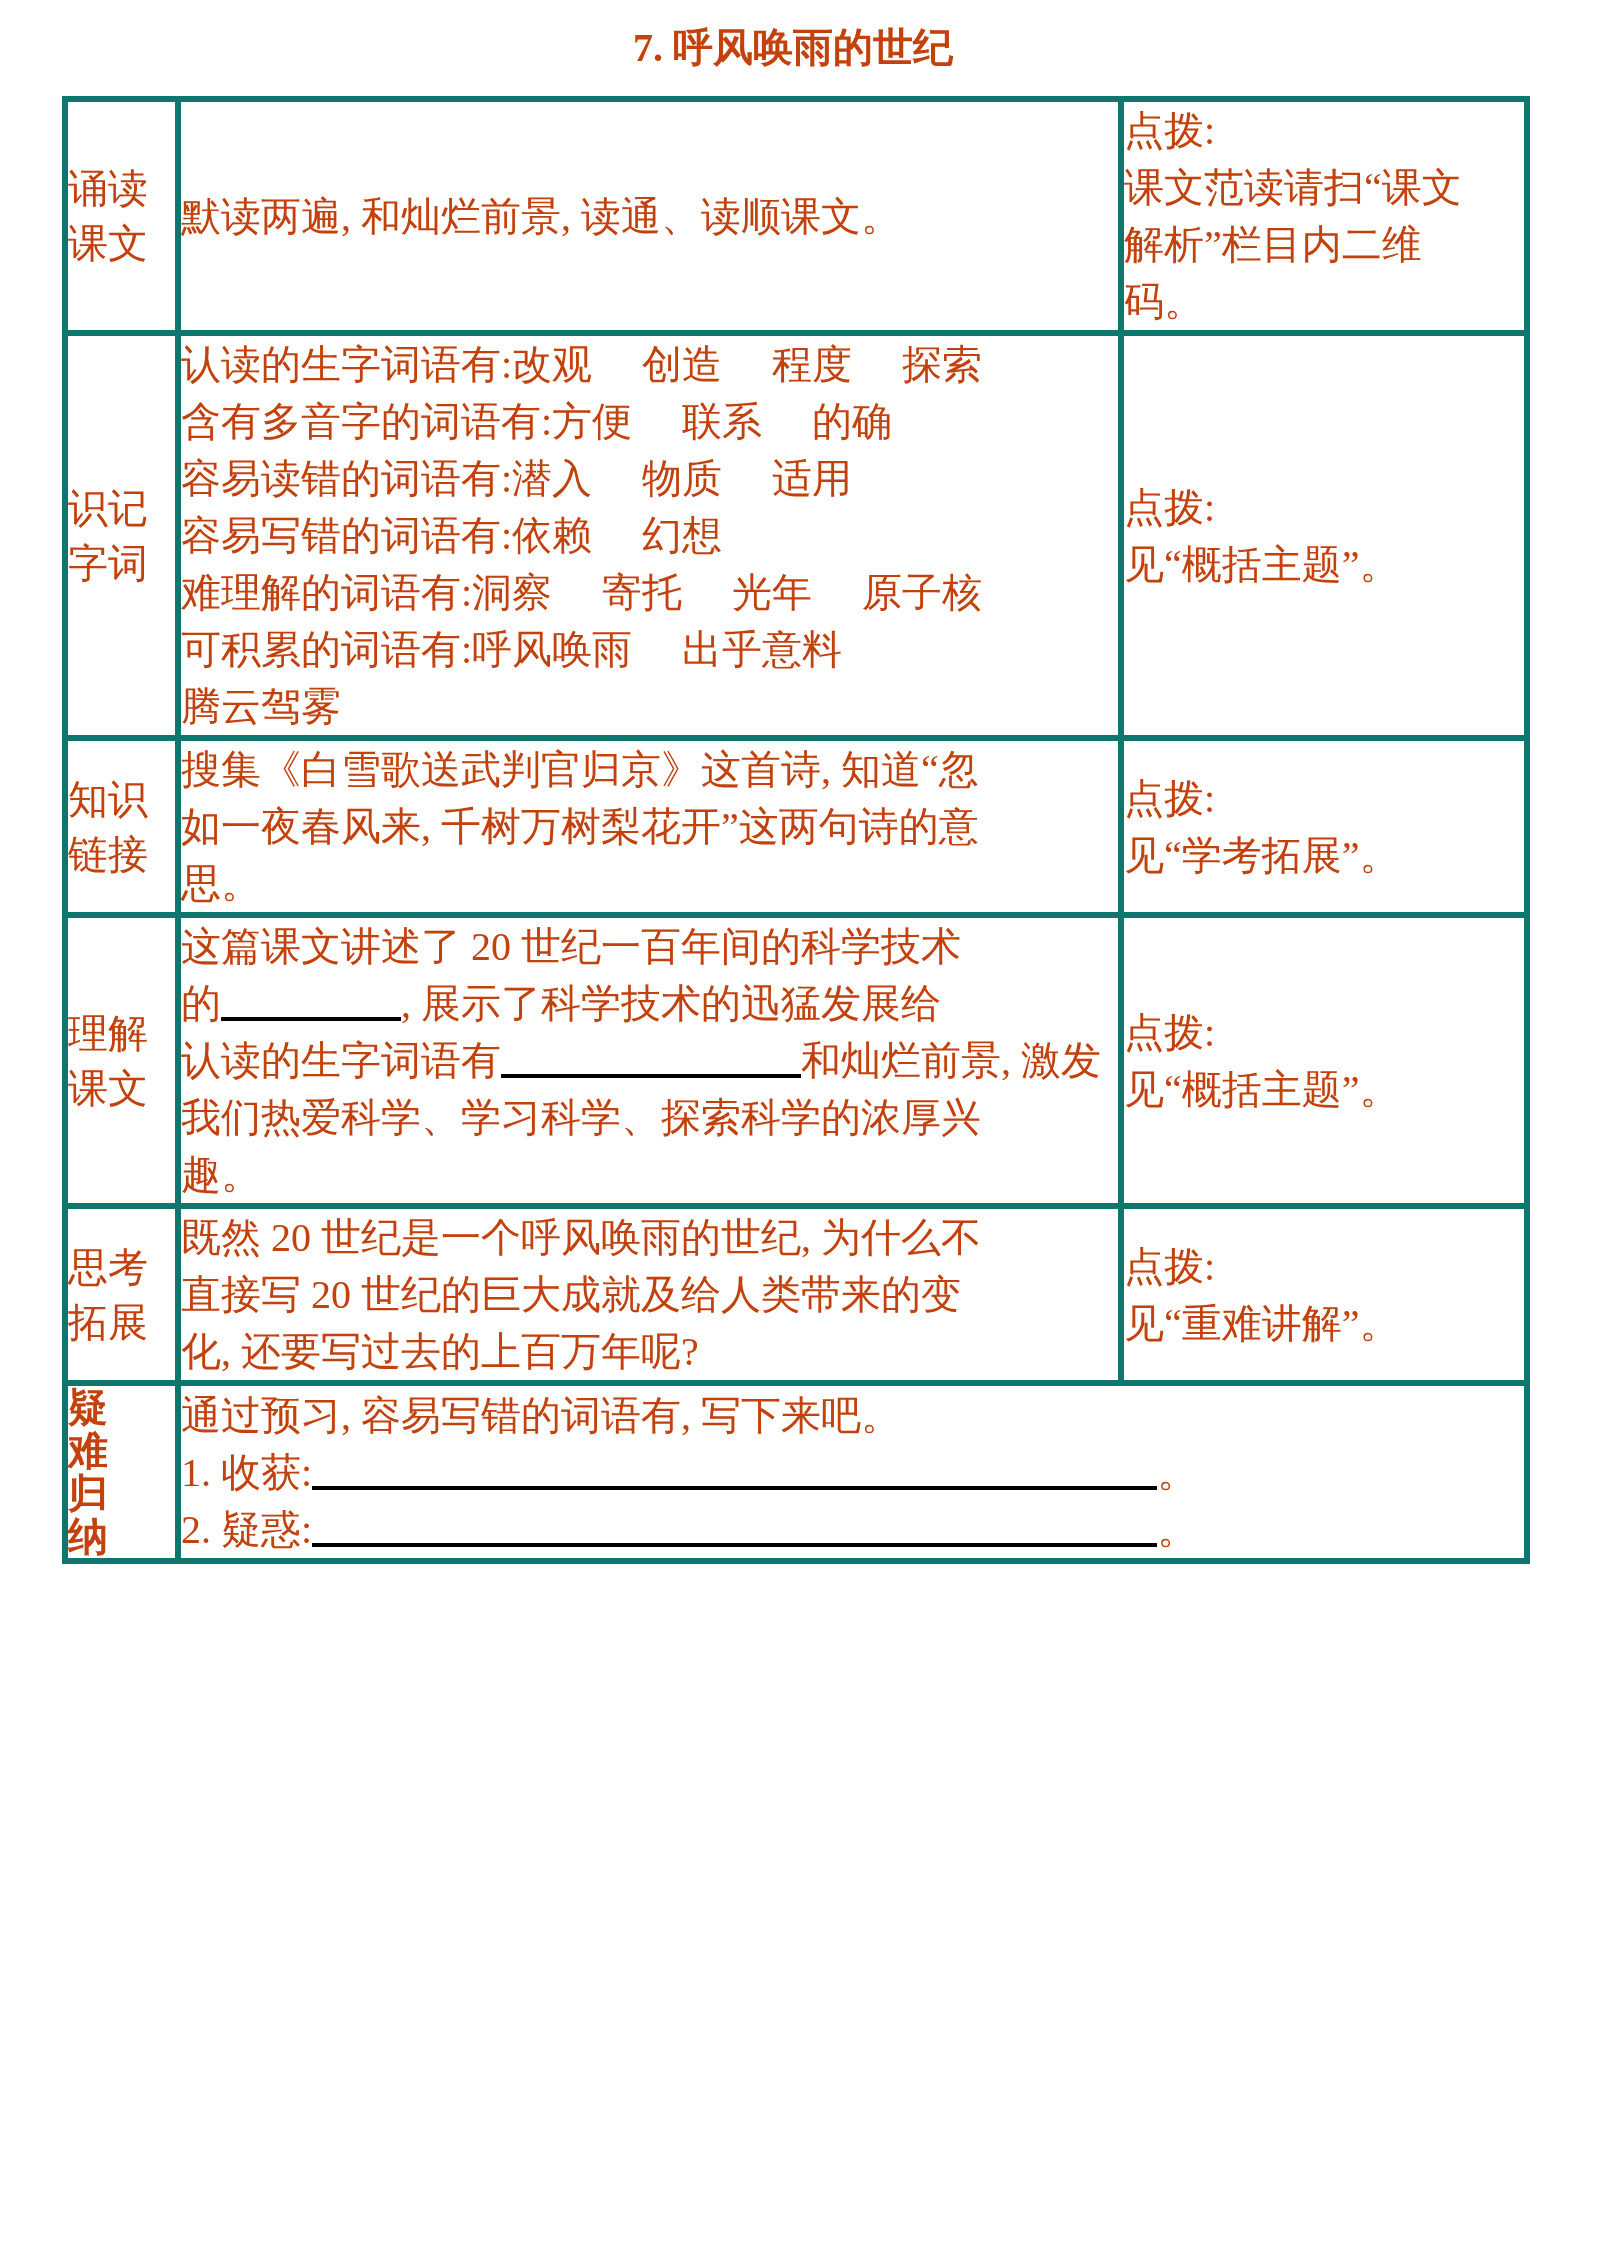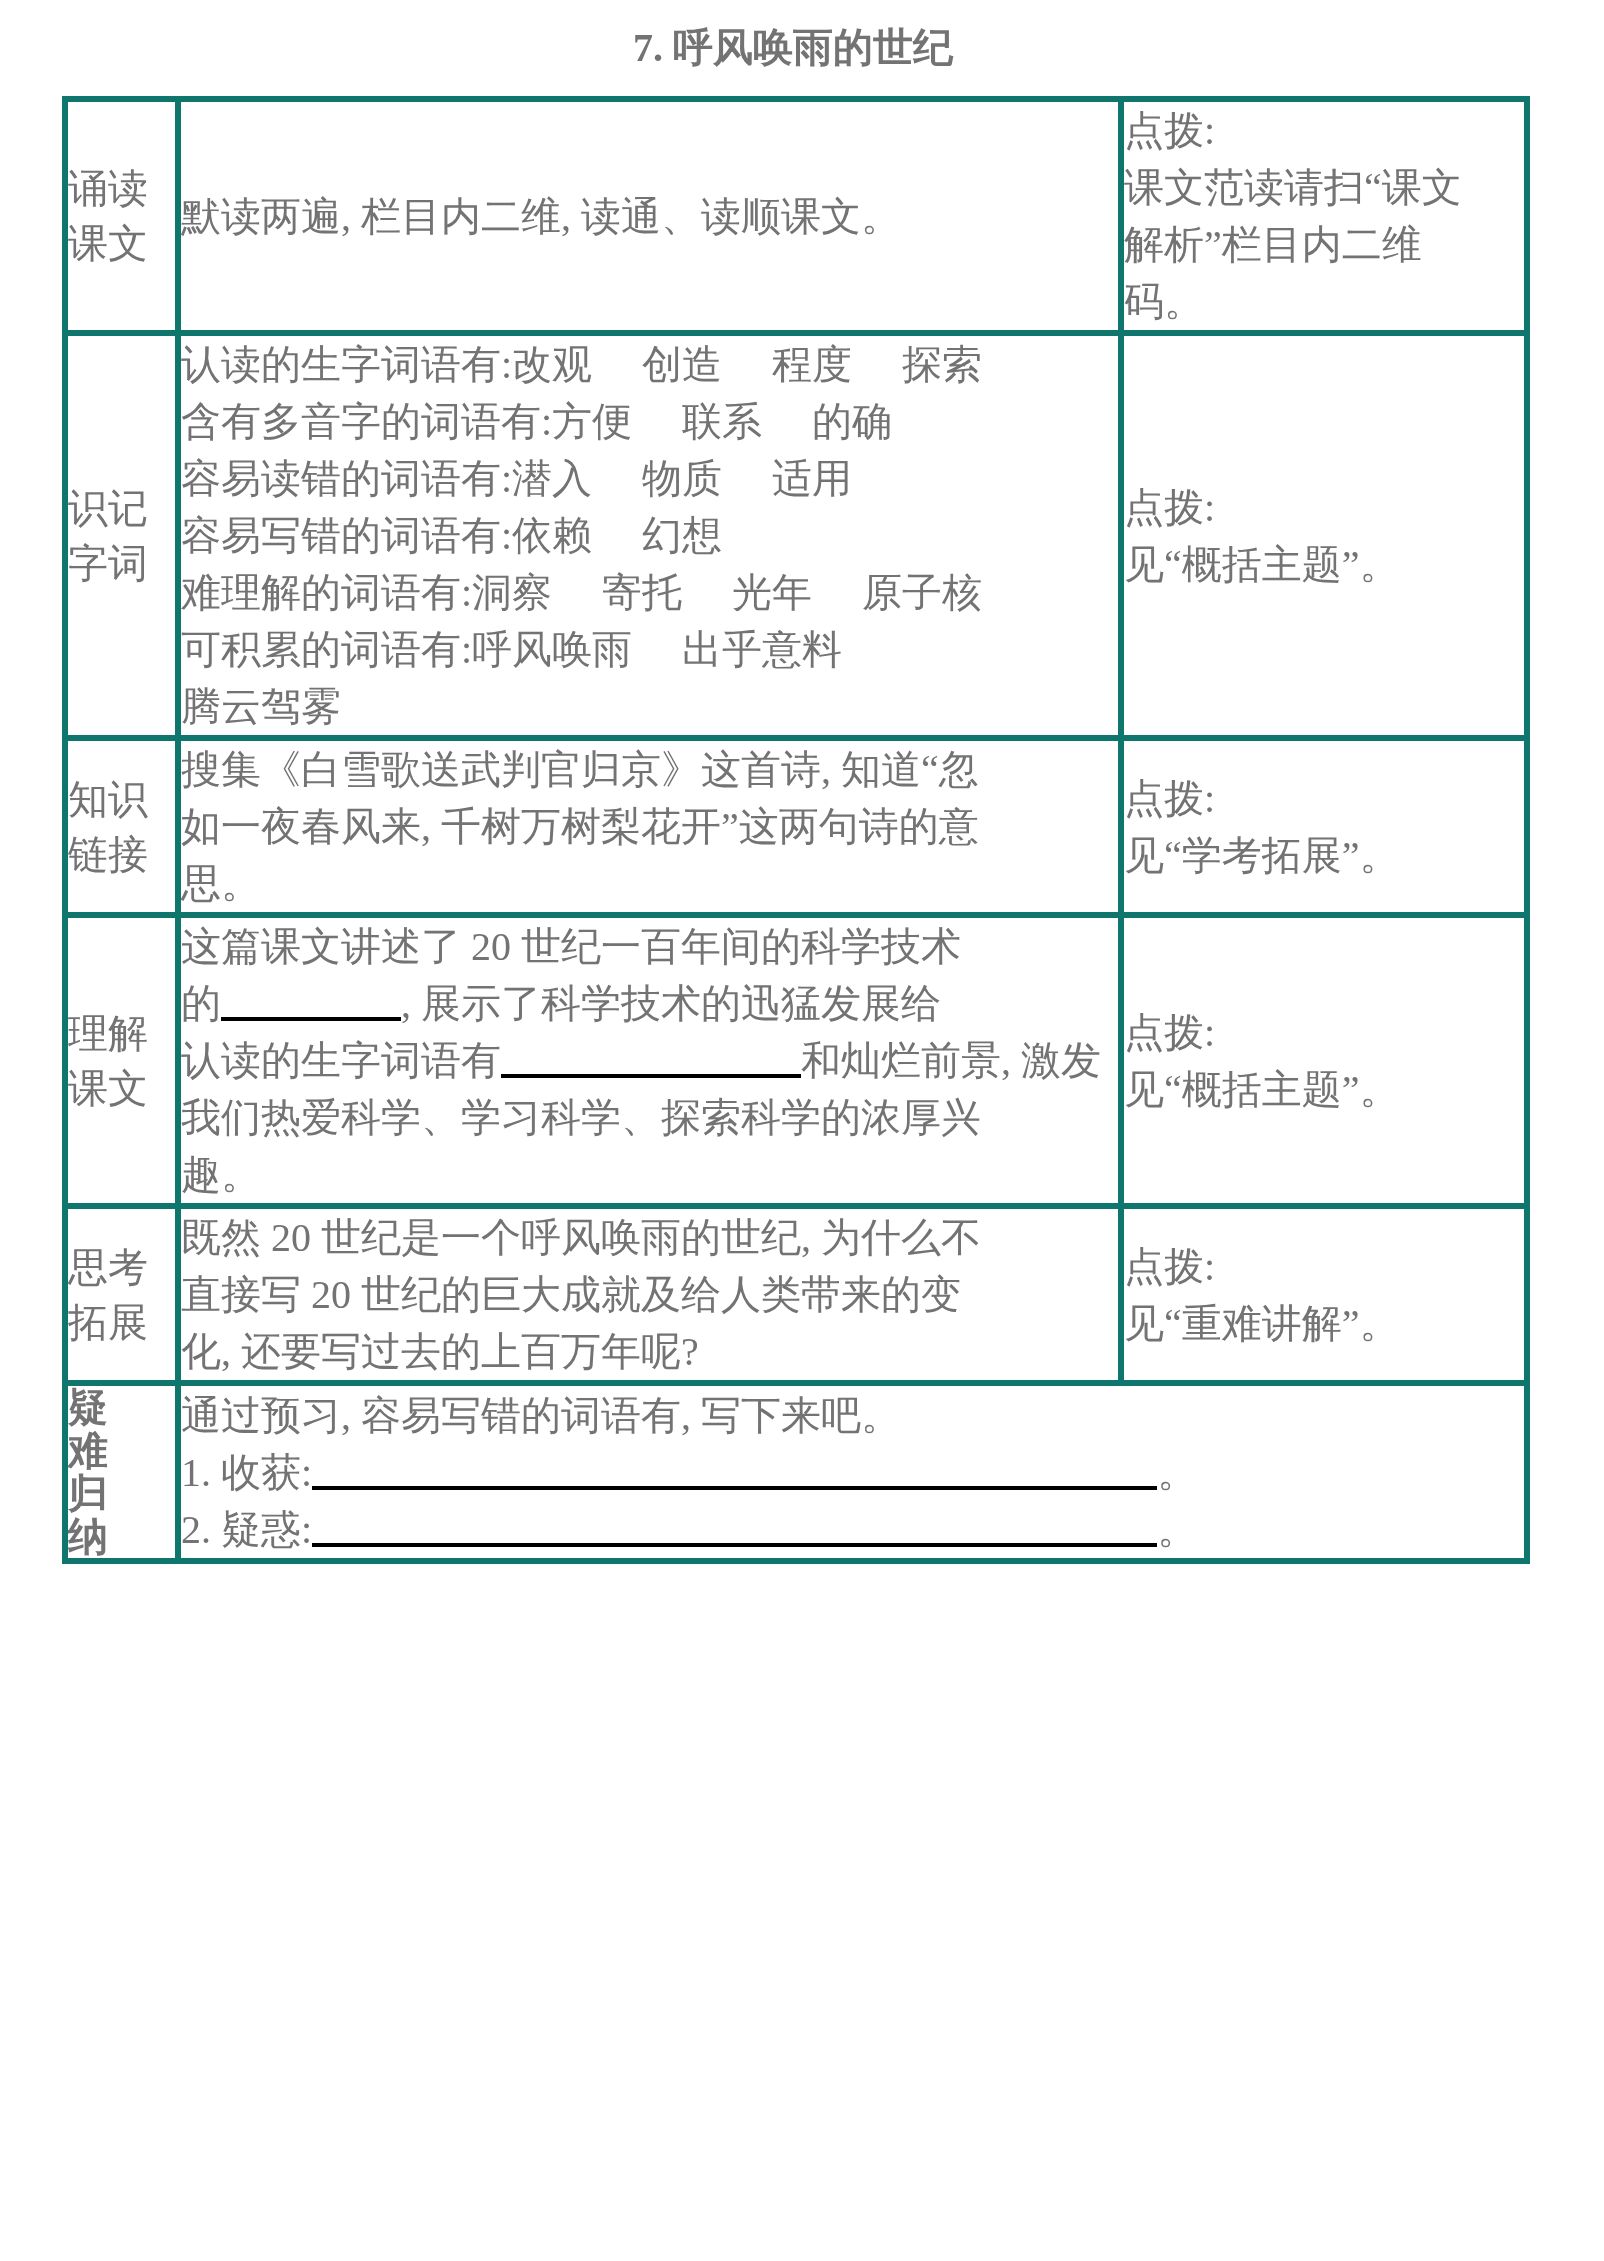--- a/index.html
+++ b/index.html
@@ -1,20 +1,20 @@
 <!DOCTYPE html>
 <html><head>
 <meta charset="utf-8">
 <style>
   html,body{margin:0;padding:0;background:#ffffff;}
   .page{
     position:relative;
     width:1604px;height:2261px;
     background:#ffffff;
-    color:#737373;
+    color:#c2410c;
     font-family:"Liberation Serif","DejaVu Serif",serif;
   }
   .title{
     position:absolute;
     top:20px;left:62px;width:1462px;
     text-align:center;
     font-size:40px;
     font-weight:bold;
     white-space:nowrap;
   }
@@ -78,21 +78,21 @@
       <col style="width:943px">
       <col style="width:406px">
     </colgroup>
     <tbody>
         <tr style="height: 229px;">
           <td class="label">
             <div class="label-line">诵读</div>
             <div class="label-line">课文</div>
           </td>
           <td class="content">
-            <div class="line"><span>默读两遍, 栏目内二维, 读通、读顺课文。</span></div>
+            <div class="line"><span>默读两遍, 和灿烂前景, 读通、读顺课文。</span></div>
           </td>
           <td class="tip">
             <div class="line">点拨:</div>
             <div class="line">课文范读请扫“课文</div>
             <div class="line">解析”栏目内二维</div>
             <div class="line">码。</div>
           </td>
         </tr>
         <tr style="height: 401px;">
           <td class="label">

